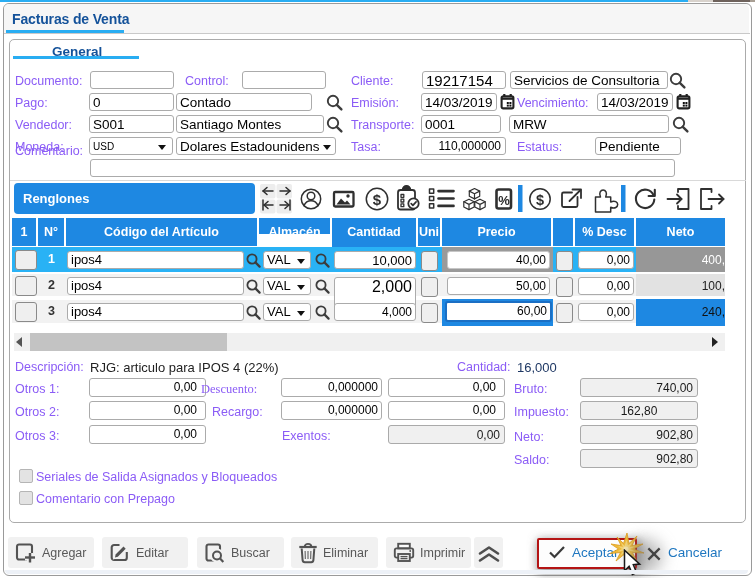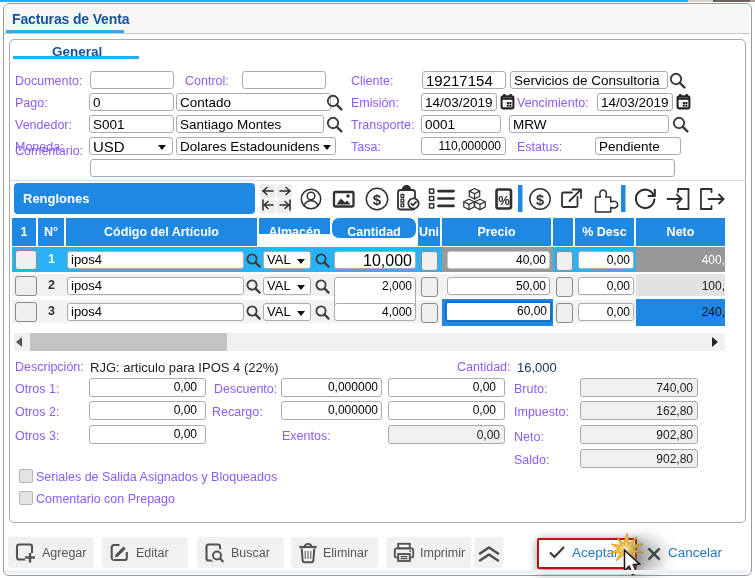--- a/index.html
+++ b/index.html
@@ -54,21 +54,21 @@
 <div class="lbl" style="left:351px;top:74px;">Cliente:</div>
 <div class="inp" style="left:422px;top:71px;width:84px;height:18px;;font-size:15px;line-height:17px">19217154</div>
 <div class="inp" style="left:510px;top:71px;width:158px;height:18px;;font-size:13.5px;line-height:17px">Servicios de Consultoria</div>
 <svg class="mag" style="left:668px;top:71px;width:19px;height:19px;" viewBox="0 0 19 19">
     <circle cx="8" cy="8" r="5.2" fill="none" stroke="#3c3c3c" stroke-width="1.9"></circle>
     <line x1="11.8" y1="11.8" x2="16.4" y2="16.4" stroke="#3c3c3c" stroke-width="2.4" stroke-linecap="round"></line>
   </svg>
 
 <div class="lbl" style="left:15px;top:96px;">Pago:</div>
 <div class="inp" style="left:89px;top:93px;width:85px;height:18px;;font-size:13.5px;line-height:17px">0</div>
-<div class="inp" style="left:176px;top:93px;width:155px;height:18px;;font-size:13.5px;line-height:17px">Contado</div>
+<div class="inp" style="left:176px;top:93px;width:136px;height:18px;;font-size:13.5px;line-height:17px">Contado</div>
 <svg class="mag" style="left:325px;top:93px;width:19px;height:19px;" viewBox="0 0 19 19">
     <circle cx="8" cy="8" r="5.2" fill="none" stroke="#3c3c3c" stroke-width="1.9"></circle>
     <line x1="11.8" y1="11.8" x2="16.4" y2="16.4" stroke="#3c3c3c" stroke-width="2.4" stroke-linecap="round"></line>
   </svg>
 <div class="lbl" style="left:351px;top:96px;">Emisión:</div>
 <div class="inp" style="left:421px;top:93px;width:76px;height:18px;;font-size:13.5px;line-height:17px">14/03/2019</div>
 <svg class="abs" style="left:500px;top:93px;" width="15" height="17" viewBox="0 0 15 17">
     <line x1="4.3" y1="1" x2="4.3" y2="4" stroke="#222" stroke-width="2.2"></line>
     <line x1="10.7" y1="1" x2="10.7" y2="4" stroke="#222" stroke-width="2.2"></line>
     <rect x="1.6" y="3.2" width="11.8" height="12.2" rx="1.6" fill="#fff" stroke="#222" stroke-width="2.1"></rect>
@@ -104,21 +104,21 @@
   </svg>
 <div class="lbl" style="left:351px;top:118px;">Transporte:</div>
 <div class="inp" style="left:421px;top:115px;width:80px;height:18px;;font-size:13.5px;line-height:17px">0001</div>
 <div class="inp" style="left:509px;top:115px;width:160px;height:18px;;font-size:13.5px;line-height:17px">MRW</div>
 <svg class="mag" style="left:671px;top:115px;width:19px;height:19px;" viewBox="0 0 19 19">
     <circle cx="8" cy="8" r="5.2" fill="none" stroke="#3c3c3c" stroke-width="1.9"></circle>
     <line x1="11.8" y1="11.8" x2="16.4" y2="16.4" stroke="#3c3c3c" stroke-width="2.4" stroke-linecap="round"></line>
   </svg>
 
 <div class="lbl" style="left:15px;top:140px;">Moneda:</div>
-<div class="inp" style="left:89px;top:137px;width:84px;height:18px;;font-size:15px;line-height:17px">USD<span class="car" style="right:6px;"></span></div>
+<div class="inp" style="left:89px;top:137px;width:84px;height:18px;;font-size:10px;line-height:17px">USD<span class="car" style="right:6px;"></span></div>
 <div class="inp" style="left:176px;top:137px;width:160px;height:18px;;font-size:13.5px;line-height:17px">Dolares Estadounidens<span class="car" style="right:4px;"></span></div>
 <div class="lbl" style="left:351px;top:140px;">Tasa:</div>
 <div class="inp num" style="left:421px;top:137px;width:85px;height:18px;font-size:12px;line-height:17px;padding-right:4px">110,000000</div>
 <div class="lbl" style="left:517px;top:140px;">Estatus:</div>
 <div class="inp" style="left:595px;top:137px;width:86px;height:18px;;font-size:13.5px;line-height:17px">Pendiente</div>
 
 <div class="lbl" style="left:15px;top:144px;">Comentario:</div>
 <div class="inp" style="left:90px;top:159px;width:585px;height:18px;;font-size:13.5px;line-height:17px"></div>
 
 <div class="abs" style="left:10px;top:180px;width:736px;height:1px;background:#d9d9d9;"></div>
@@ -211,21 +211,21 @@
   <path d="M456.5 9V6h-10.5v20h10.5v-3" stroke-width="1.8"></path>
   <line x1="453.5" y1="16" x2="468.5" y2="16" stroke-width="1.8"></line>
   <path d="M464 11.5 468.5 16l-4.5 4.5" fill="none" stroke-width="1.8"></path>
 </svg>
 
 <div class="abs" style="left:12px;top:218px;width:713px;height:28px;background:#fff;"></div>
 <div class="hcell" style="left:12px;top:218px;width:24px;height:28px;">1</div>
 <div class="hcell" style="left:38px;top:218px;width:26px;height:28px;">N°</div>
 <div class="hcell" style="left:66px;top:218px;width:191px;height:28px;">Código del Artículo</div>
 <div class="hcell" style="left:259px;top:218px;width:71px;height:16px;">Almacén</div>
-<div class="hcell" style="left:332px;top:218px;width:84px;height:20px;border-radius:7px;">Cantidad</div>
+<div class="hcell" style="left:332px;top:218px;width:84px;height:32px;">Cantidad</div>
 <div class="hcell" style="left:418px;top:218px;width:22px;height:28px;">Uni</div>
 <div class="hcell" style="left:442px;top:218px;width:109px;height:28px;">Precio</div>
 <div class="hcell" style="left:553px;top:218px;width:20px;height:28px;"></div>
 <div class="hcell" style="left:575px;top:218px;width:59px;height:28px;">% Desc</div>
 <div class="hcell" style="left:636px;top:218px;width:89px;height:28px;">Neto</div>
 
 <div class="abs cyan" style="left:12px;top:247px;width:713px;height:25px;"></div>
 <div class="abs" style="left:442px;top:247px;width:111px;height:25px;background:#9a9a9a;"></div>
 <div class="abs" style="left:636px;top:247px;width:89px;height:25px;background:#979797;"></div>
 <div class="abs" style="left:12px;top:274px;width:713px;height:22px;background:#f2f2f2;"></div>
@@ -239,40 +239,40 @@
 <div class="inp" style="left:67px;top:251px;width:177px;height:18px;">ipos4</div>
 <svg class="mag" style="left:245px;top:252px;" viewBox="0 0 17 17">
     <circle cx="7" cy="7" r="4.6" fill="none" stroke="#3c3c3c" stroke-width="1.8"></circle>
     <line x1="10.4" y1="10.4" x2="14.6" y2="14.6" stroke="#3c3c3c" stroke-width="2.2" stroke-linecap="round"></line>
   </svg>
 <div class="inp" style="left:263px;top:251px;width:48px;height:18px;">VAL<span class="car" style="right:5px;"></span></div>
 <svg class="mag" style="left:314px;top:252px;" viewBox="0 0 17 17">
     <circle cx="7" cy="7" r="4.6" fill="none" stroke="#3c3c3c" stroke-width="1.8"></circle>
     <line x1="10.4" y1="10.4" x2="14.6" y2="14.6" stroke="#3c3c3c" stroke-width="2.2" stroke-linecap="round"></line>
   </svg>
-<div class="inp num" style="left:334px;top:251px;width:82px;height:18px;;font-size:16px;line-height:17px">10,000</div>
+<div class="inp num" style="left:334px;top:251px;width:82px;height:18px;;font-size:13px;line-height:17px">10,000</div>
 <div class="selbtn" style="left:421px;top:251px;width:17px;"></div>
 <div class="inp num" style="left:447px;top:251px;width:103px;height:18px;border-color:#c6c6c6;;font-size:12px;line-height:17px">40,00</div>
 <div class="selbtn" style="left:556px;top:251px;width:17px;"></div>
 <div class="inp num" style="left:578px;top:251px;width:56px;height:18px;;font-size:12px;line-height:17px">0,00</div>
 <div class="abs num" style="left:636px;top:252px;width:89px;font-size:12px;color:#fff;text-align:right;overflow:hidden;padding-top:1px;">400,</div>
 
 <div class="selbtn" style="left:15px;top:276px;"></div>
 <div class="abs" style="left:38px;top:278px;width:27px;text-align:center;font-size:12.5px;font-weight:bold;color:#333;">2</div>
 <div class="inp" style="left:67px;top:277px;width:177px;height:18px;">ipos4</div>
 <svg class="mag" style="left:245px;top:278px;" viewBox="0 0 17 17">
     <circle cx="7" cy="7" r="4.6" fill="none" stroke="#3c3c3c" stroke-width="1.8"></circle>
     <line x1="10.4" y1="10.4" x2="14.6" y2="14.6" stroke="#3c3c3c" stroke-width="2.2" stroke-linecap="round"></line>
   </svg>
 <div class="inp" style="left:263px;top:277px;width:48px;height:18px;">VAL<span class="car" style="right:5px;"></span></div>
 <svg class="mag" style="left:314px;top:278px;" viewBox="0 0 17 17">
     <circle cx="7" cy="7" r="4.6" fill="none" stroke="#3c3c3c" stroke-width="1.8"></circle>
     <line x1="10.4" y1="10.4" x2="14.6" y2="14.6" stroke="#3c3c3c" stroke-width="2.2" stroke-linecap="round"></line>
   </svg>
-<div class="inp num" style="left:334px;top:277px;width:82px;height:34px;;font-size:12px;line-height:17px">2,000</div>
+<div class="inp num" style="left:334px;top:277px;width:82px;height:34px;;font-size:16px;line-height:17px">2,000</div>
 <div class="selbtn" style="left:421px;top:277px;width:17px;"></div>
 <div class="inp num" style="left:447px;top:277px;width:103px;height:18px;;font-size:12px;line-height:17px">50,00</div>
 <div class="selbtn" style="left:556px;top:277px;width:17px;"></div>
 <div class="inp num" style="left:578px;top:277px;width:56px;height:18px;;font-size:12px;line-height:17px">0,00</div>
 <div class="abs num" style="left:636px;top:278px;width:89px;font-size:12px;color:#222;text-align:right;overflow:hidden;padding-top:1px;">100,</div>
 
 <div class="selbtn" style="left:15px;top:302px;"></div>
 <div class="abs" style="left:38px;top:304px;width:27px;text-align:center;font-size:12.5px;font-weight:bold;color:#333;">3</div>
 <div class="inp" style="left:67px;top:303px;width:177px;height:18px;">ipos4</div>
 <svg class="mag" style="left:245px;top:304px;" viewBox="0 0 17 17">
@@ -296,33 +296,33 @@
 <div class="abs" style="left:16px;top:337px;width:0;height:0;border-right:6px solid #555;border-top:5px solid transparent;border-bottom:5px solid transparent;"></div>
 <div class="abs" style="left:712px;top:337px;width:0;height:0;border-left:6px solid #222;border-top:5px solid transparent;border-bottom:5px solid transparent;"></div>
 
 <div class="lbl" style="left:15px;top:360px;">Descripción:</div>
 <div class="abs" style="left:90px;top:360px;font-size:13px;color:#222;">RJG: articulo para IPOS 4 (22%)</div>
 <div class="lbl" style="left:457px;top:360px;">Cantidad:</div>
 <div class="abs" style="left:517px;top:360px;font-size:13px;color:#1f3864;">16,000</div>
 
 <div class="lbl" style="left:15px;top:382px;">Otros 1:</div>
 <div class="inp num" style="left:89px;top:378px;width:117px;height:19px;line-height:17px;font-size:12px;padding-right:8px;">0,00</div>
-<div class="lbl" style="left:214px;top:382px;">Descuento:</div>
+<div class="lbl" style="left:201px;top:382px;font-family:Liberation Serif, serif;">Descuento:</div>
 <div class="inp num" style="left:281px;top:378px;width:101px;height:19px;line-height:17px;font-size:12px;">0,000000</div>
 <div class="inp num" style="left:388px;top:378px;width:117px;height:19px;line-height:17px;font-size:12px;padding-right:8px;">0,00</div>
 <div class="lbl" style="left:514px;top:382px;">Bruto:</div>
 <div class="ro" style="left:580px;top:378px;width:118px;height:19px;">740,00</div>
 
 <div class="lbl" style="left:15px;top:405px;">Otros 2:</div>
 <div class="inp num" style="left:89px;top:401px;width:117px;height:19px;line-height:17px;font-size:12px;padding-right:8px;">0,00</div>
 <div class="lbl" style="left:212px;top:405px;">Recargo:</div>
 <div class="inp num" style="left:281px;top:401px;width:101px;height:19px;line-height:17px;font-size:12px;">0,000000</div>
 <div class="inp num" style="left:388px;top:401px;width:117px;height:19px;line-height:17px;font-size:12px;padding-right:8px;">0,00</div>
 <div class="lbl" style="left:514px;top:405px;">Impuesto:</div>
-<div class="ro" style="left:580px;top:401px;width:118px;height:19px;">162,80</div>
+<div class="ro" style="left:580px;top:401px;width:118px;height:19px;text-align:center;">162,80</div>
 
 <div class="lbl" style="left:15px;top:429px;">Otros 3:</div>
 <div class="inp num" style="left:89px;top:425px;width:117px;height:19px;line-height:17px;font-size:12px;padding-right:8px;">0,00</div>
 <div class="lbl" style="left:282px;top:429px;">Exentos:</div>
 <div class="ro" style="left:388px;top:425px;width:117px;height:19px;">0,00</div>
 <div class="lbl" style="left:514px;top:430px;">Neto:</div>
 <div class="ro" style="left:580px;top:425px;width:118px;height:19px;">902,80</div>
 
 <div class="lbl" style="left:514px;top:453px;">Saldo:</div>
 <div class="ro" style="left:580px;top:449px;width:118px;height:19px;">902,80</div>

